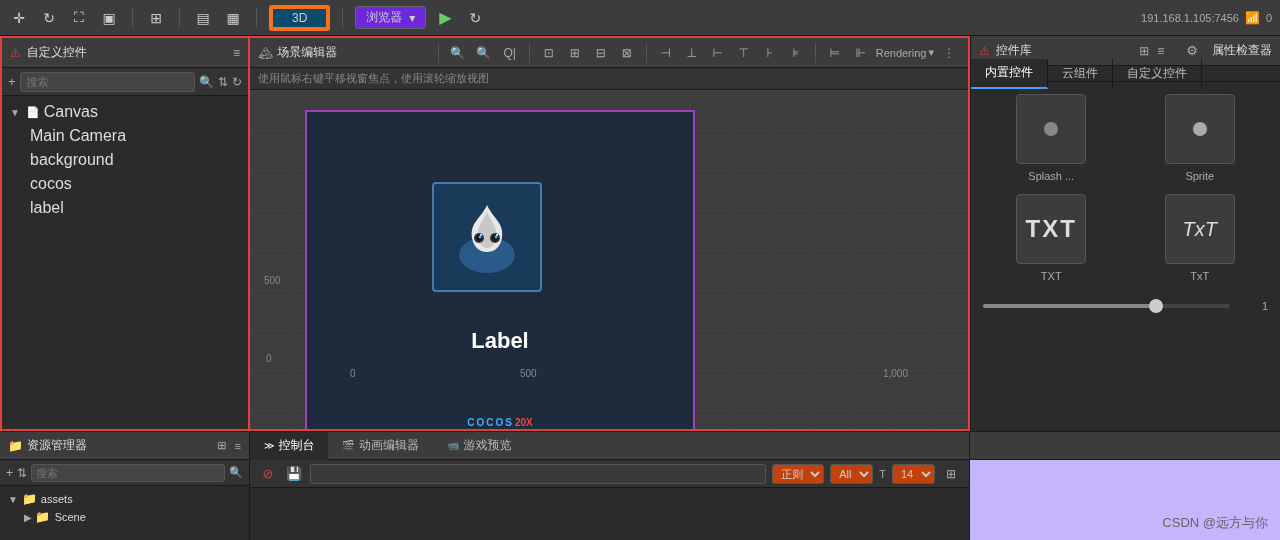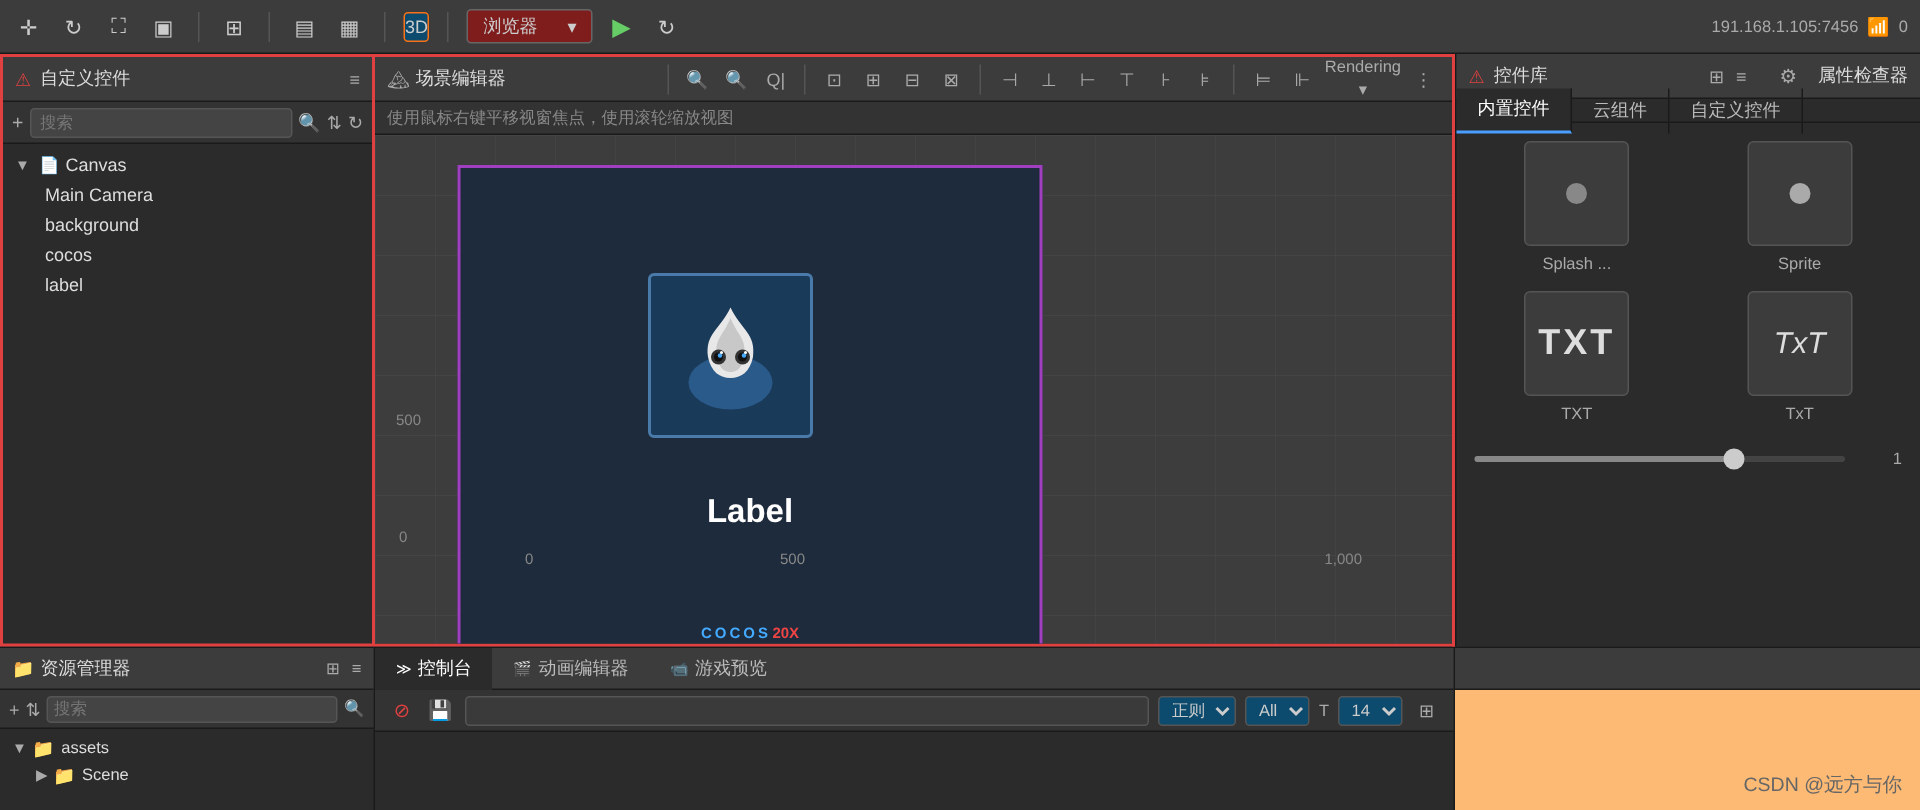--- a/index.html
+++ b/index.html
@@ -34,39 +34,39 @@
       font-size: 14px;
       border-radius: 3px;
     }
     .toolbar-sep {
       width: 1px;
       height: 20px;
       background: #555;
       margin: 0 4px;
     }
     .toolbar-3d {
-      padding: 2px 0;
+      padding: 2px 19px;
       background: #0c4a6e;
-      border: 1px solid #f97316;
+      border: 4px solid #f97316;
       border-radius: 3px;
       color: #ccc;
       font-size: 12px;
       cursor: pointer;
     }
     .browser-btn {
       padding: 2px 10px;
-      background: #7f1d1d;
+      background: #6d28d9;
       border: 1px solid #666;
       border-radius: 3px;
       color: #ccc;
       font-size: 12px;
       cursor: pointer;
       display: flex;
       align-items: center;
-      gap: 20px;
+      gap: 7px;
     }
     .play-btn {
       width: 22px;
       height: 22px;
       display: flex;
       align-items: center;
       justify-content: center;
       color: #6c6;
       font-size: 16px;
       cursor: pointer;
@@ -146,21 +146,21 @@
     }
     .tree-item {
       padding: 3px 8px;
       cursor: pointer;
       display: flex;
       align-items: center;
       gap: 4px;
     }
     .tree-arrow { width: 12px; font-size: 10px; color: #aaa; }
     .tree-icon { font-size: 11px; }
-    .tree-label { font-size: 12px; color: #ddd; }
+    .tree-label { font-size: 16px; color: #ddd; }
     .tree-child { padding-left: 28px; }
 
     
     .center-panel {
       flex: 1;
       background: #2b2b2b;
       border: 2px solid #e04040;
       border-left: none;
       display: flex;
       flex-direction: column;
@@ -185,21 +185,20 @@
       font-size: 12px;
       border-radius: 2px;
     }
     .scene-rendering {
       margin-left: auto;
       font-size: 11px;
       color: #aaa;
       display: flex;
       align-items: center;
       gap: 2px;
-      flex-direction: column;
     }
     .scene-hint {
       height: 22px;
       background: #333;
       display: flex;
       align-items: center;
       padding: 0 8px;
       font-size: 11px;
       color: #888;
       border-bottom: 1px solid #1a1a1a;
@@ -520,41 +519,41 @@
       height: 20px;
       display: flex;
       align-items: center;
       justify-content: center;
       font-size: 12px;
       cursor: pointer;
       color: #aaa;
     }
     .console-select {
       height: 20px;
-      background: #0c4a6e;
+      background: #c2410c;
       border: 1px solid #555;
       color: #ccc;
       font-size: 11px;
       border-radius: 3px;
       padding: 0 4px;
     }
     .console-text-input {
       flex: 1;
       height: 20px;
       background: #3a3a3a;
       border: 1px solid #555;
       border-radius: 3px;
       color: #ccc;
       padding: 0 6px;
       font-size: 11px;
     }
     .bottom-right {
       width: 310px;
       min-width: 310px;
-      background: #fdba74;
+      background: #c4b5fd;
       display: flex;
       flex-direction: column;
     }
     .bottom-right-header {
       height: 28px;
       background: #3c3c3c;
       border-bottom: 1px solid #1a1a1a;
       display: flex;
       align-items: center;
       padding: 0 8px;

